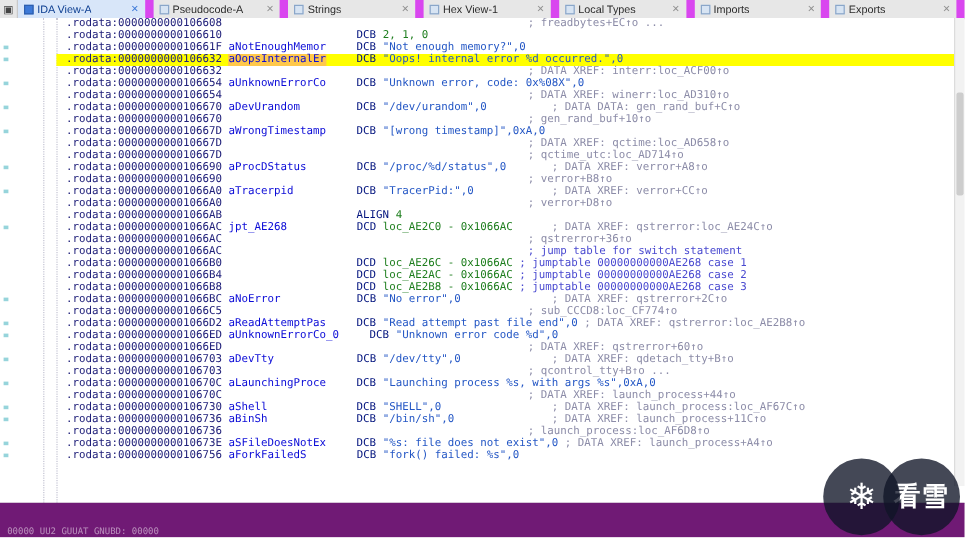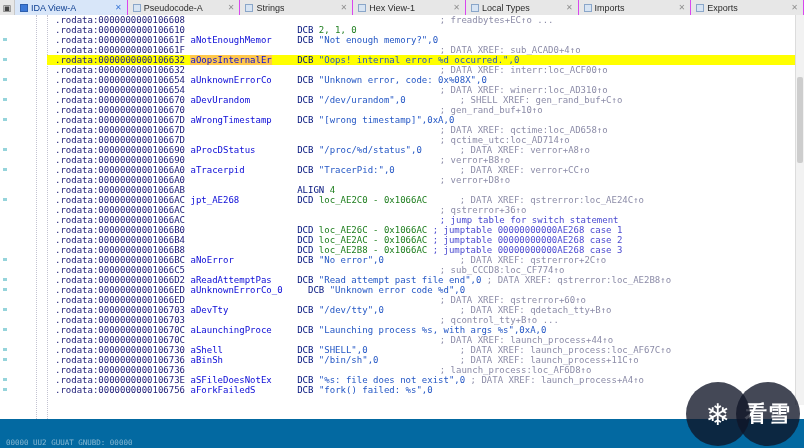--- a/index.html
+++ b/index.html
@@ -6,21 +6,21 @@
   .app{position:relative;width:804px;height:448px;overflow:hidden;background:#fff;
        font-family:"Liberation Sans",sans-serif;}
 
   
   .tabbar{position:absolute;top:0;left:0;right:0;height:15px;background:#e7e7e7;
           border-bottom:1px solid #bfbfbf;display:flex;align-items:stretch;}
   .winicon{width:14px;display:flex;align-items:center;justify-content:center;
            border-right:1px solid #c9c9c9;font-size:9px;color:#444;}
   #tabs{display:flex;flex:1;min-width:0;}
   .tab{flex:1;min-width:0;display:flex;align-items:center;gap:3px;padding:0 5px;
-       border-right:1px solid #d946ef;font-size:9px;color:#2b2b2b;cursor:default;overflow:hidden;}
+       border-right:7px solid #d946ef;font-size:9px;color:#2b2b2b;cursor:default;overflow:hidden;}
   .tab.active{background:#d8e6f9;color:#0c3e91;}
   .tabicon{width:8px;height:8px;flex:0 0 8px;background:#d7e4f3;border:1px solid #8aa6c9;box-sizing:border-box;}
   .tab.active .tabicon{background:#3c79d8;border-color:#2d5fae;}
   .tablabel{white-space:nowrap;overflow:hidden;text-overflow:ellipsis;}
   .tabclose{margin-left:auto;font-size:8px;color:#909090;}
   .tab.active .tabclose{color:#3c79d8;}
 
   
   .listing{position:absolute;top:15px;left:0;right:9px;height:422px;overflow:hidden;
            padding-left:47px;box-sizing:border-box;background:#fff;}
@@ -45,21 +45,21 @@
   .scrollbar{position:absolute;top:15px;right:0;width:9px;height:390px;background:#f2f2f2;
              border-left:1px solid #dcdcdc;box-sizing:border-box;}
   .sb-thumb{position:absolute;left:1px;right:1px;top:16%;height:22%;background:#cdcdcd;border-radius:2px;}
 
   
   .statusbar{position:absolute;top:419px;left:0;right:0;height:14px;background:#ececec;
              border-top:1px solid #c6c6c6;box-sizing:border-box;display:flex;align-items:center;}
   .statusbar span{margin-left:45px;font-family:"DejaVu Sans Mono",monospace;font-size:9px;color:#151515;white-space:pre;}
 
   
-  .termstrip{position:absolute;top:419px;left:0;right:0;height:29px;background:#0369a1;
+  .termstrip{position:absolute;top:419px;left:0;right:0;height:29px;background:#701a75;
              display:flex;align-items:flex-end;}
   .termstrip span{margin:0 0 1px 6px;font-family:"DejaVu Sans Mono",monospace;font-size:7.5px;
              color:rgba(255,255,255,.5);white-space:pre;}
 
   
   .watermark{position:absolute;right:4px;bottom:2px;display:flex;z-index:30;
              font-family:"DejaVu Sans",sans-serif;}
   .wm-circle{width:64px;height:64px;border-radius:50%;background:rgba(16,20,38,.78);color:#fff;
              display:flex;align-items:center;justify-content:center;}
   .wm-left{margin-right:-14px;z-index:1;font-size:30px;}
@@ -110,26 +110,25 @@
         </div>
       </div>
   </div>
 
   <div class="listing" id="listing">
     <div class="vline v1"></div>
     <div class="vline v2"></div>
   <div class="line"><span class="sg-a">.rodata:0000000000106608</span>                                               <span class="sg-c">; freadbytes+EC↑o ...</span></div>
       <div class="line"><span class="sg-a">.rodata:0000000000106610</span>                 <span class="sg-k">DCB</span> <span class="sg-num">2, 1, 0</span></div>
       <div class="line dot"><span class="sg-a">.rodata:000000000010661F</span> <span class="sg-n">aNotEnoughMemor</span> <span class="sg-k">DCB</span> <span class="sg-s">"Not enough memory?",0</span></div>
-      <div class="line"><span class="sg-a">.rodata:000000000010661F</span>                                               <span class="sg-c">; DATA XREF: sub_ACAD0+4↑o</span></div>
       <div class="line hl dot"><span class="sg-a">.rodata:0000000000106632</span> <span class="sg-n mark">aOopsInternalEr</span> <span class="sg-k">DCB</span> <span class="sg-s">"Oops! internal error %d occurred.",0</span></div>
       <div class="line"><span class="sg-a">.rodata:0000000000106632</span>                                               <span class="sg-c">; DATA XREF: interr:loc_ACF00↑o</span></div>
       <div class="line dot"><span class="sg-a">.rodata:0000000000106654</span> <span class="sg-n">aUnknownErrorCo</span> <span class="sg-k">DCB</span> <span class="sg-s">"Unknown error, code: 0x%08X",0</span></div>
       <div class="line"><span class="sg-a">.rodata:0000000000106654</span>                                               <span class="sg-c">; DATA XREF: winerr:loc_AD310↑o</span></div>
-      <div class="line dot"><span class="sg-a">.rodata:0000000000106670</span> <span class="sg-n">aDevUrandom</span>     <span class="sg-k">DCB</span> <span class="sg-s">"/dev/urandom",0</span>          <span class="sg-c">; SHELL XREF: gen_rand_buf+C↑o</span></div>
+      <div class="line dot"><span class="sg-a">.rodata:0000000000106670</span> <span class="sg-n">aDevUrandom</span>     <span class="sg-k">DCB</span> <span class="sg-s">"/dev/urandom",0</span>          <span class="sg-c">; DATA DATA: gen_rand_buf+C↑o</span></div>
       <div class="line"><span class="sg-a">.rodata:0000000000106670</span>                                               <span class="sg-c">; gen_rand_buf+10↑o</span></div>
       <div class="line dot"><span class="sg-a">.rodata:000000000010667D</span> <span class="sg-n">aWrongTimestamp</span> <span class="sg-k">DCB</span> <span class="sg-s">"[wrong timestamp]",0xA,0</span></div>
       <div class="line"><span class="sg-a">.rodata:000000000010667D</span>                                               <span class="sg-c">; DATA XREF: qctime:loc_AD658↑o</span></div>
       <div class="line"><span class="sg-a">.rodata:000000000010667D</span>                                               <span class="sg-c">; qctime_utc:loc_AD714↑o</span></div>
       <div class="line dot"><span class="sg-a">.rodata:0000000000106690</span> <span class="sg-n">aProcDStatus</span>    <span class="sg-k">DCB</span> <span class="sg-s">"/proc/%d/status",0</span>       <span class="sg-c">; DATA XREF: verror+A8↑o</span></div>
       <div class="line"><span class="sg-a">.rodata:0000000000106690</span>                                               <span class="sg-c">; verror+B8↑o</span></div>
       <div class="line dot"><span class="sg-a">.rodata:00000000001066A0</span> <span class="sg-n">aTracerpid</span>      <span class="sg-k">DCB</span> <span class="sg-s">"TracerPid:",0</span>            <span class="sg-c">; DATA XREF: verror+CC↑o</span></div>
       <div class="line"><span class="sg-a">.rodata:00000000001066A0</span>                                               <span class="sg-c">; verror+D8↑o</span></div>
       <div class="line"><span class="sg-a">.rodata:00000000001066AB</span>                 <span class="sg-k">ALIGN</span> <span class="sg-num">4</span></div>
       <div class="line dot"><span class="sg-a">.rodata:00000000001066AC</span> <span class="sg-n">jpt_AE268</span>       <span class="sg-k">DCD</span> <span class="sg-op">loc_AE2C0 - 0x1066AC</span>      <span class="sg-c">; DATA XREF: qstrerror:loc_AE24C↑o</span></div>

